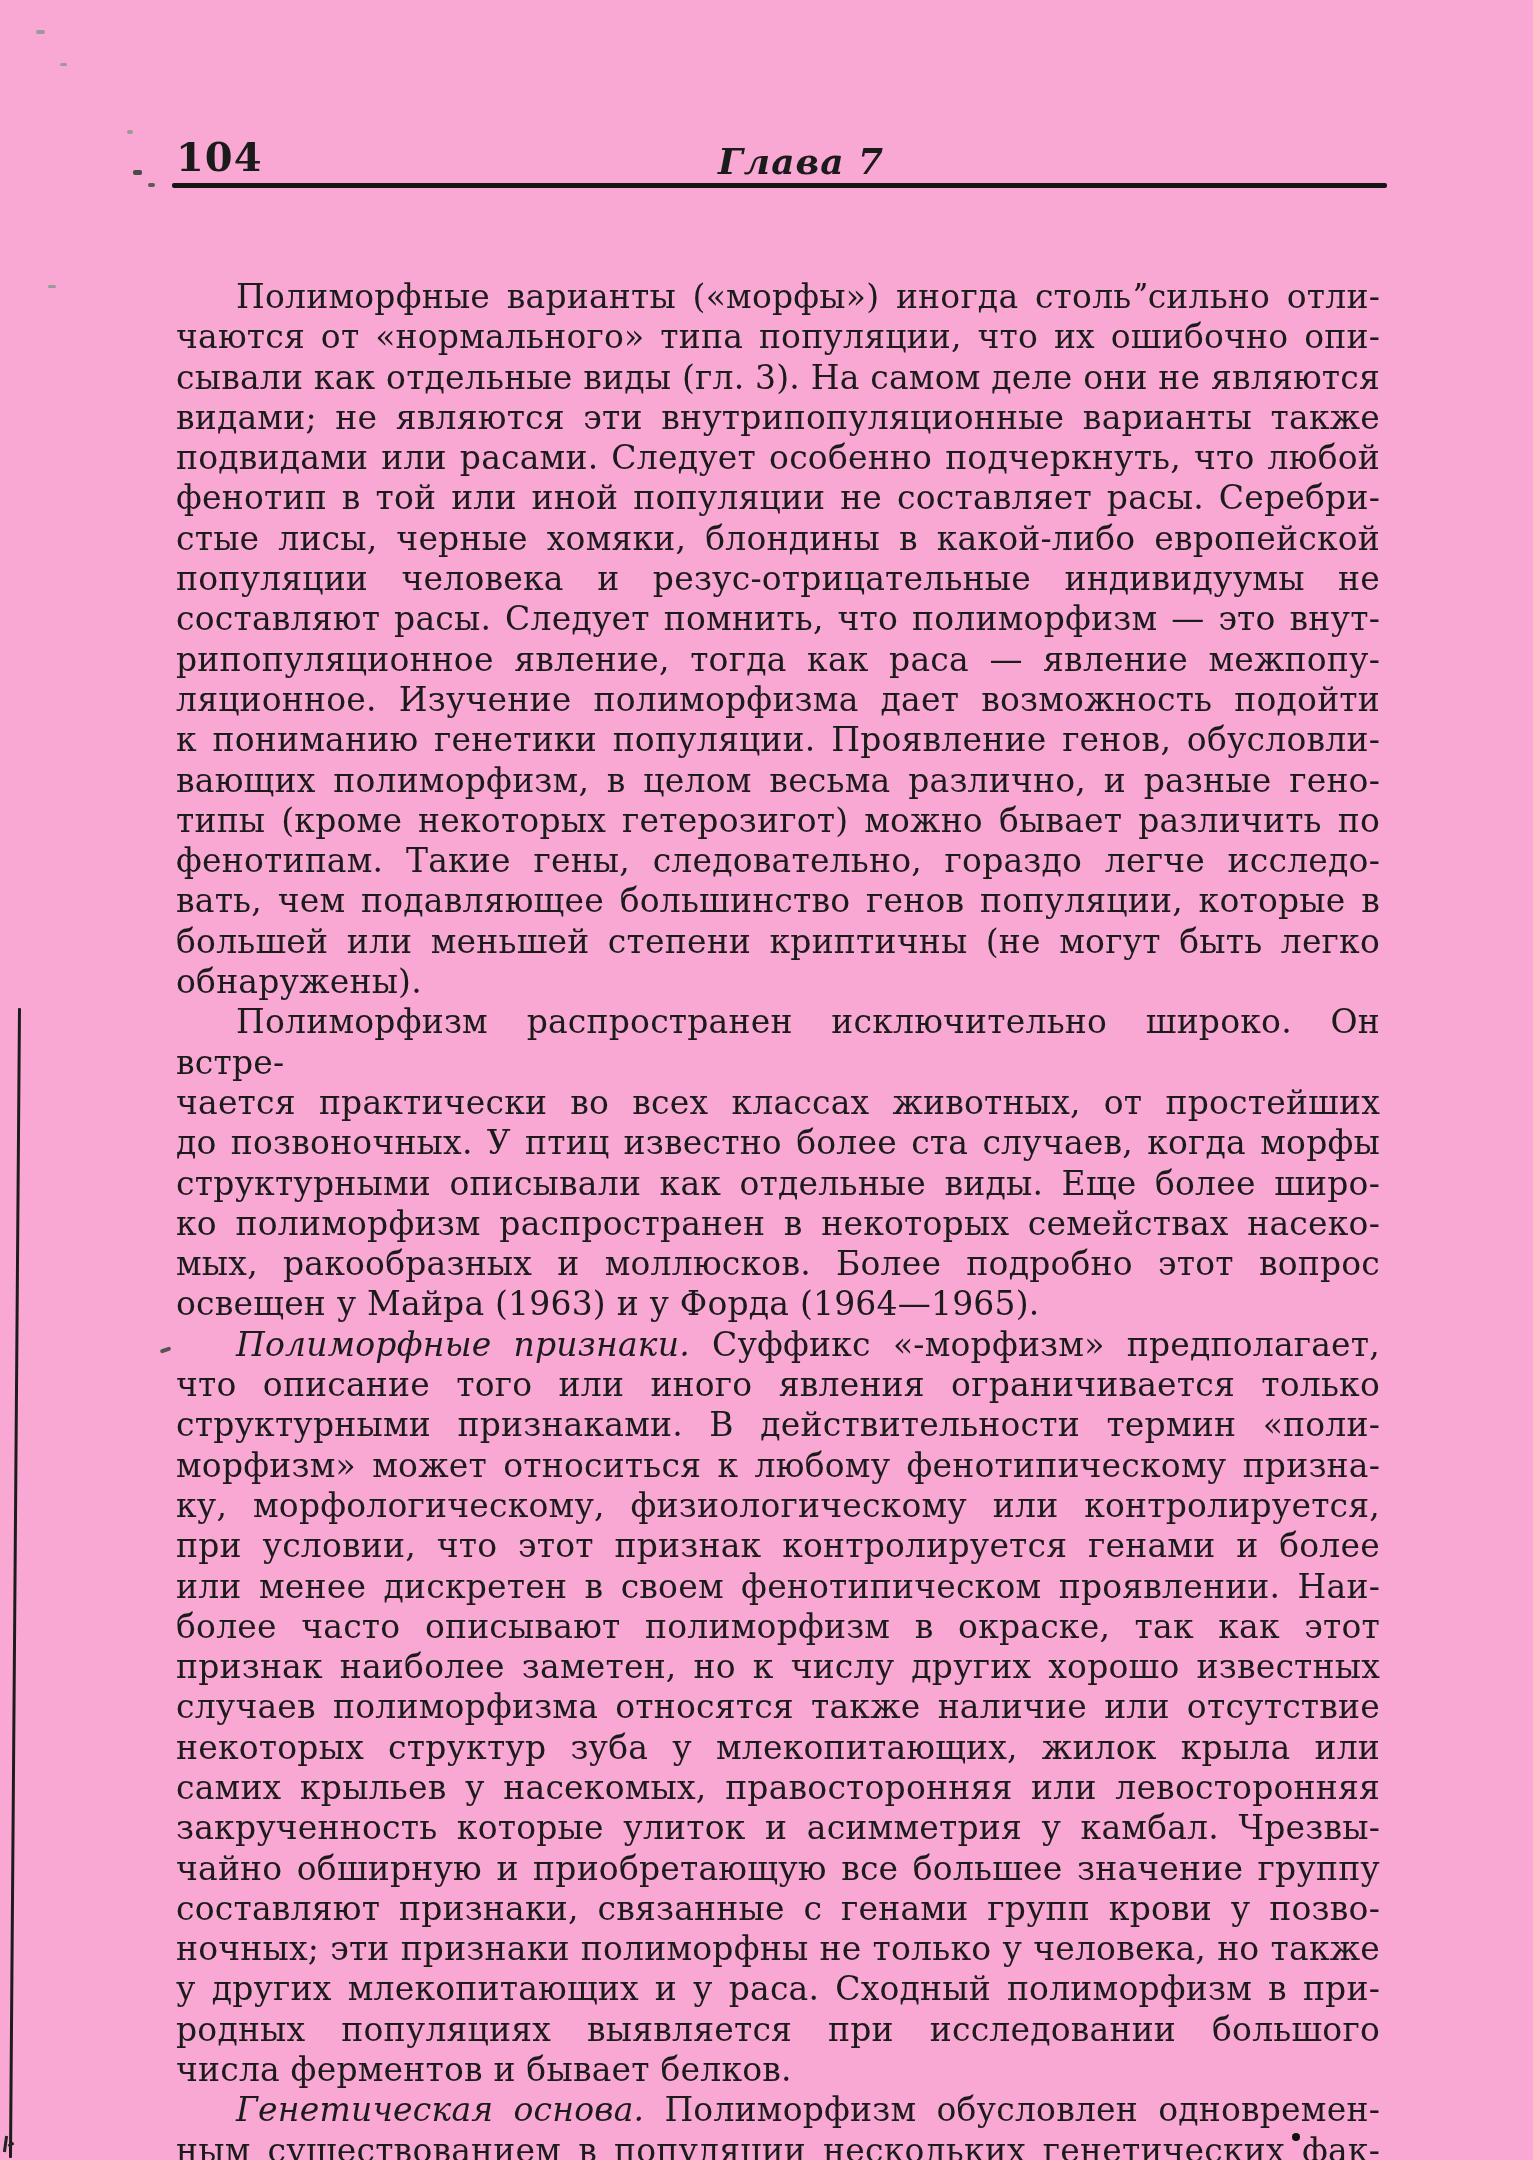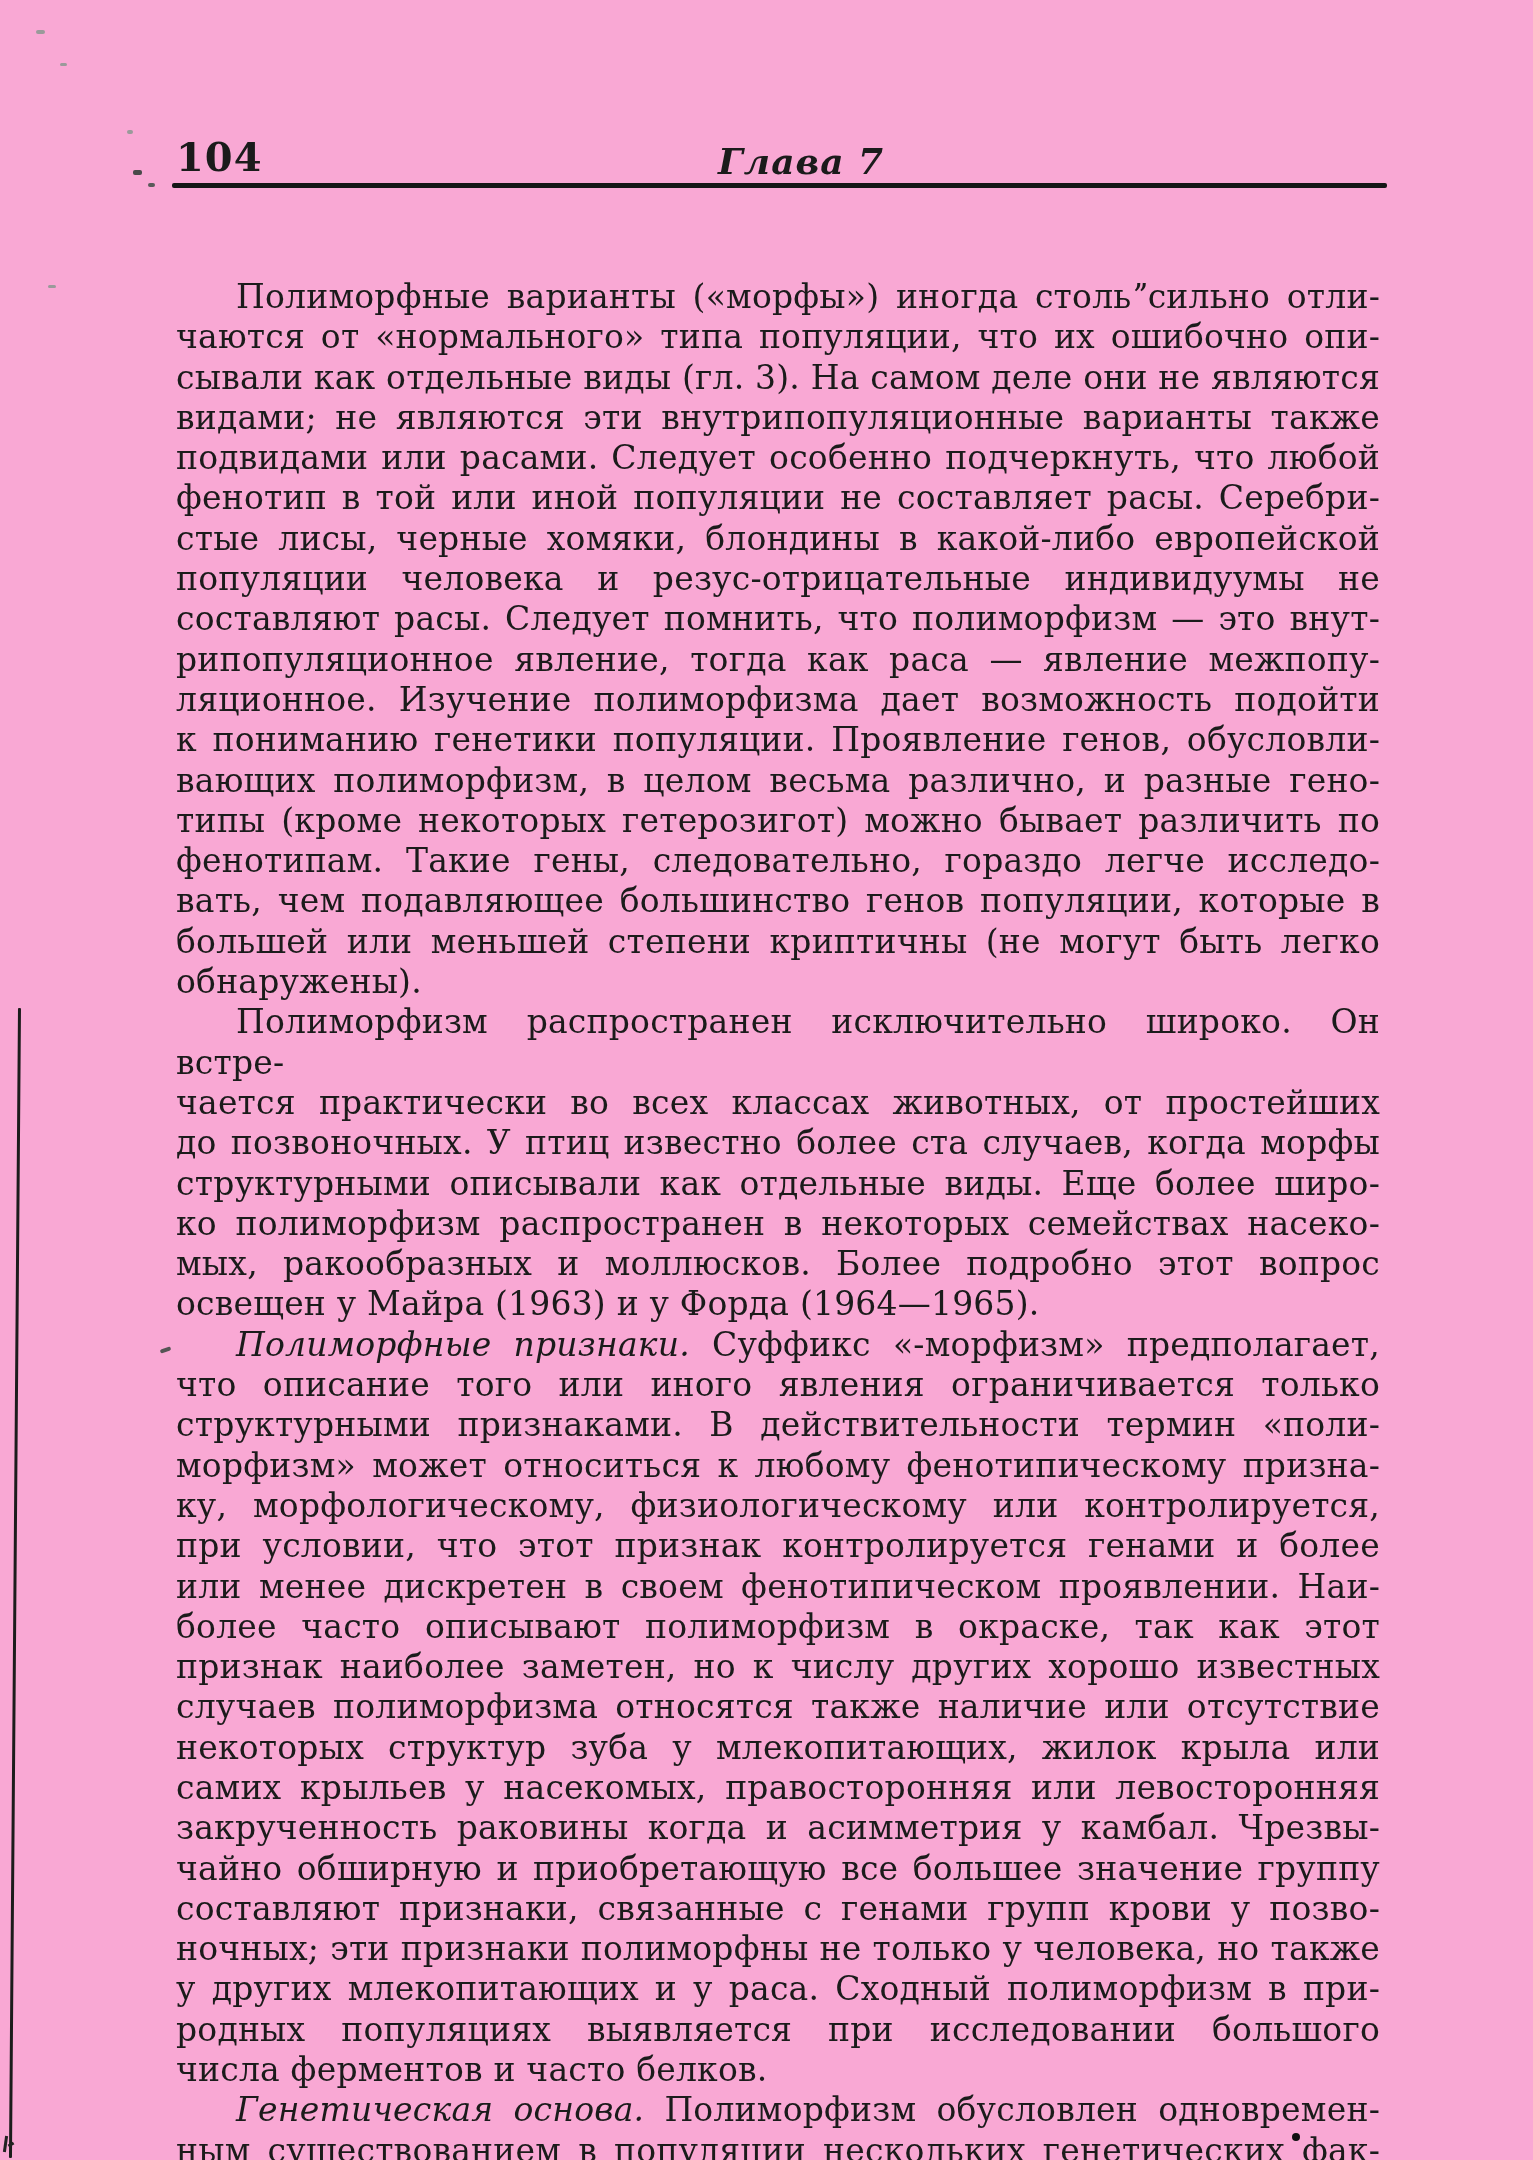--- a/index.html
+++ b/index.html
@@ -115,27 +115,27 @@
         <div class="line">структурными признаками. В действительности термин «поли-</div>
         <div class="line">морфизм» может относиться к  любому фенотипическому призна-</div>
         <div class="line">ку, морфологическому, физиологическому или контролируется,</div>
         <div class="line">при условии, что этот признак контролируется генами и более</div>
         <div class="line">или менее дискретен в своем фенотипическом проявлении. Наи-</div>
         <div class="line">более часто описывают полиморфизм в окраске, так как этот</div>
         <div class="line">признак наиболее заметен, но к числу других хорошо известных</div>
         <div class="line">случаев полиморфизма относятся также наличие или отсутствие</div>
         <div class="line">некоторых структур зуба у млекопитающих, жилок крыла или</div>
         <div class="line">самих крыльев у насекомых, правосторонняя или левосторонняя</div>
-        <div class="line">закрученность раковины когда и асимметрия у камбал. Чрезвы-</div>
+        <div class="line">закрученность которые улиток и асимметрия у камбал. Чрезвы-</div>
         <div class="line">чайно обширную и приобретающую все большее значение группу</div>
         <div class="line">составляют признаки, связанные с генами групп крови у позво-</div>
         <div class="line">ночных; эти признаки полиморфны не только у человека, но также</div>
         <div class="line">у других млекопитающих и у раса. Сходный полиморфизм в при-</div>
         <div class="line">родных популяциях выявляется при исследовании большого</div>
-        <div class="line last">числа ферментов и часто белков.</div>
+        <div class="line last">числа ферментов и бывает белков.</div>
       </div>
       <div class="paragraph">
         <div class="line first"><i class="lead">Генетическая основа.</i> Полиморфизм обусловлен одновремен-</div>
         <div class="line">ным существованием в популяции нескольких генетических фак-</div>
       </div>
     </main>
 
   <div class="vline"></div>
   <div class="speck s1"></div>
   <div class="speck s2"></div>

